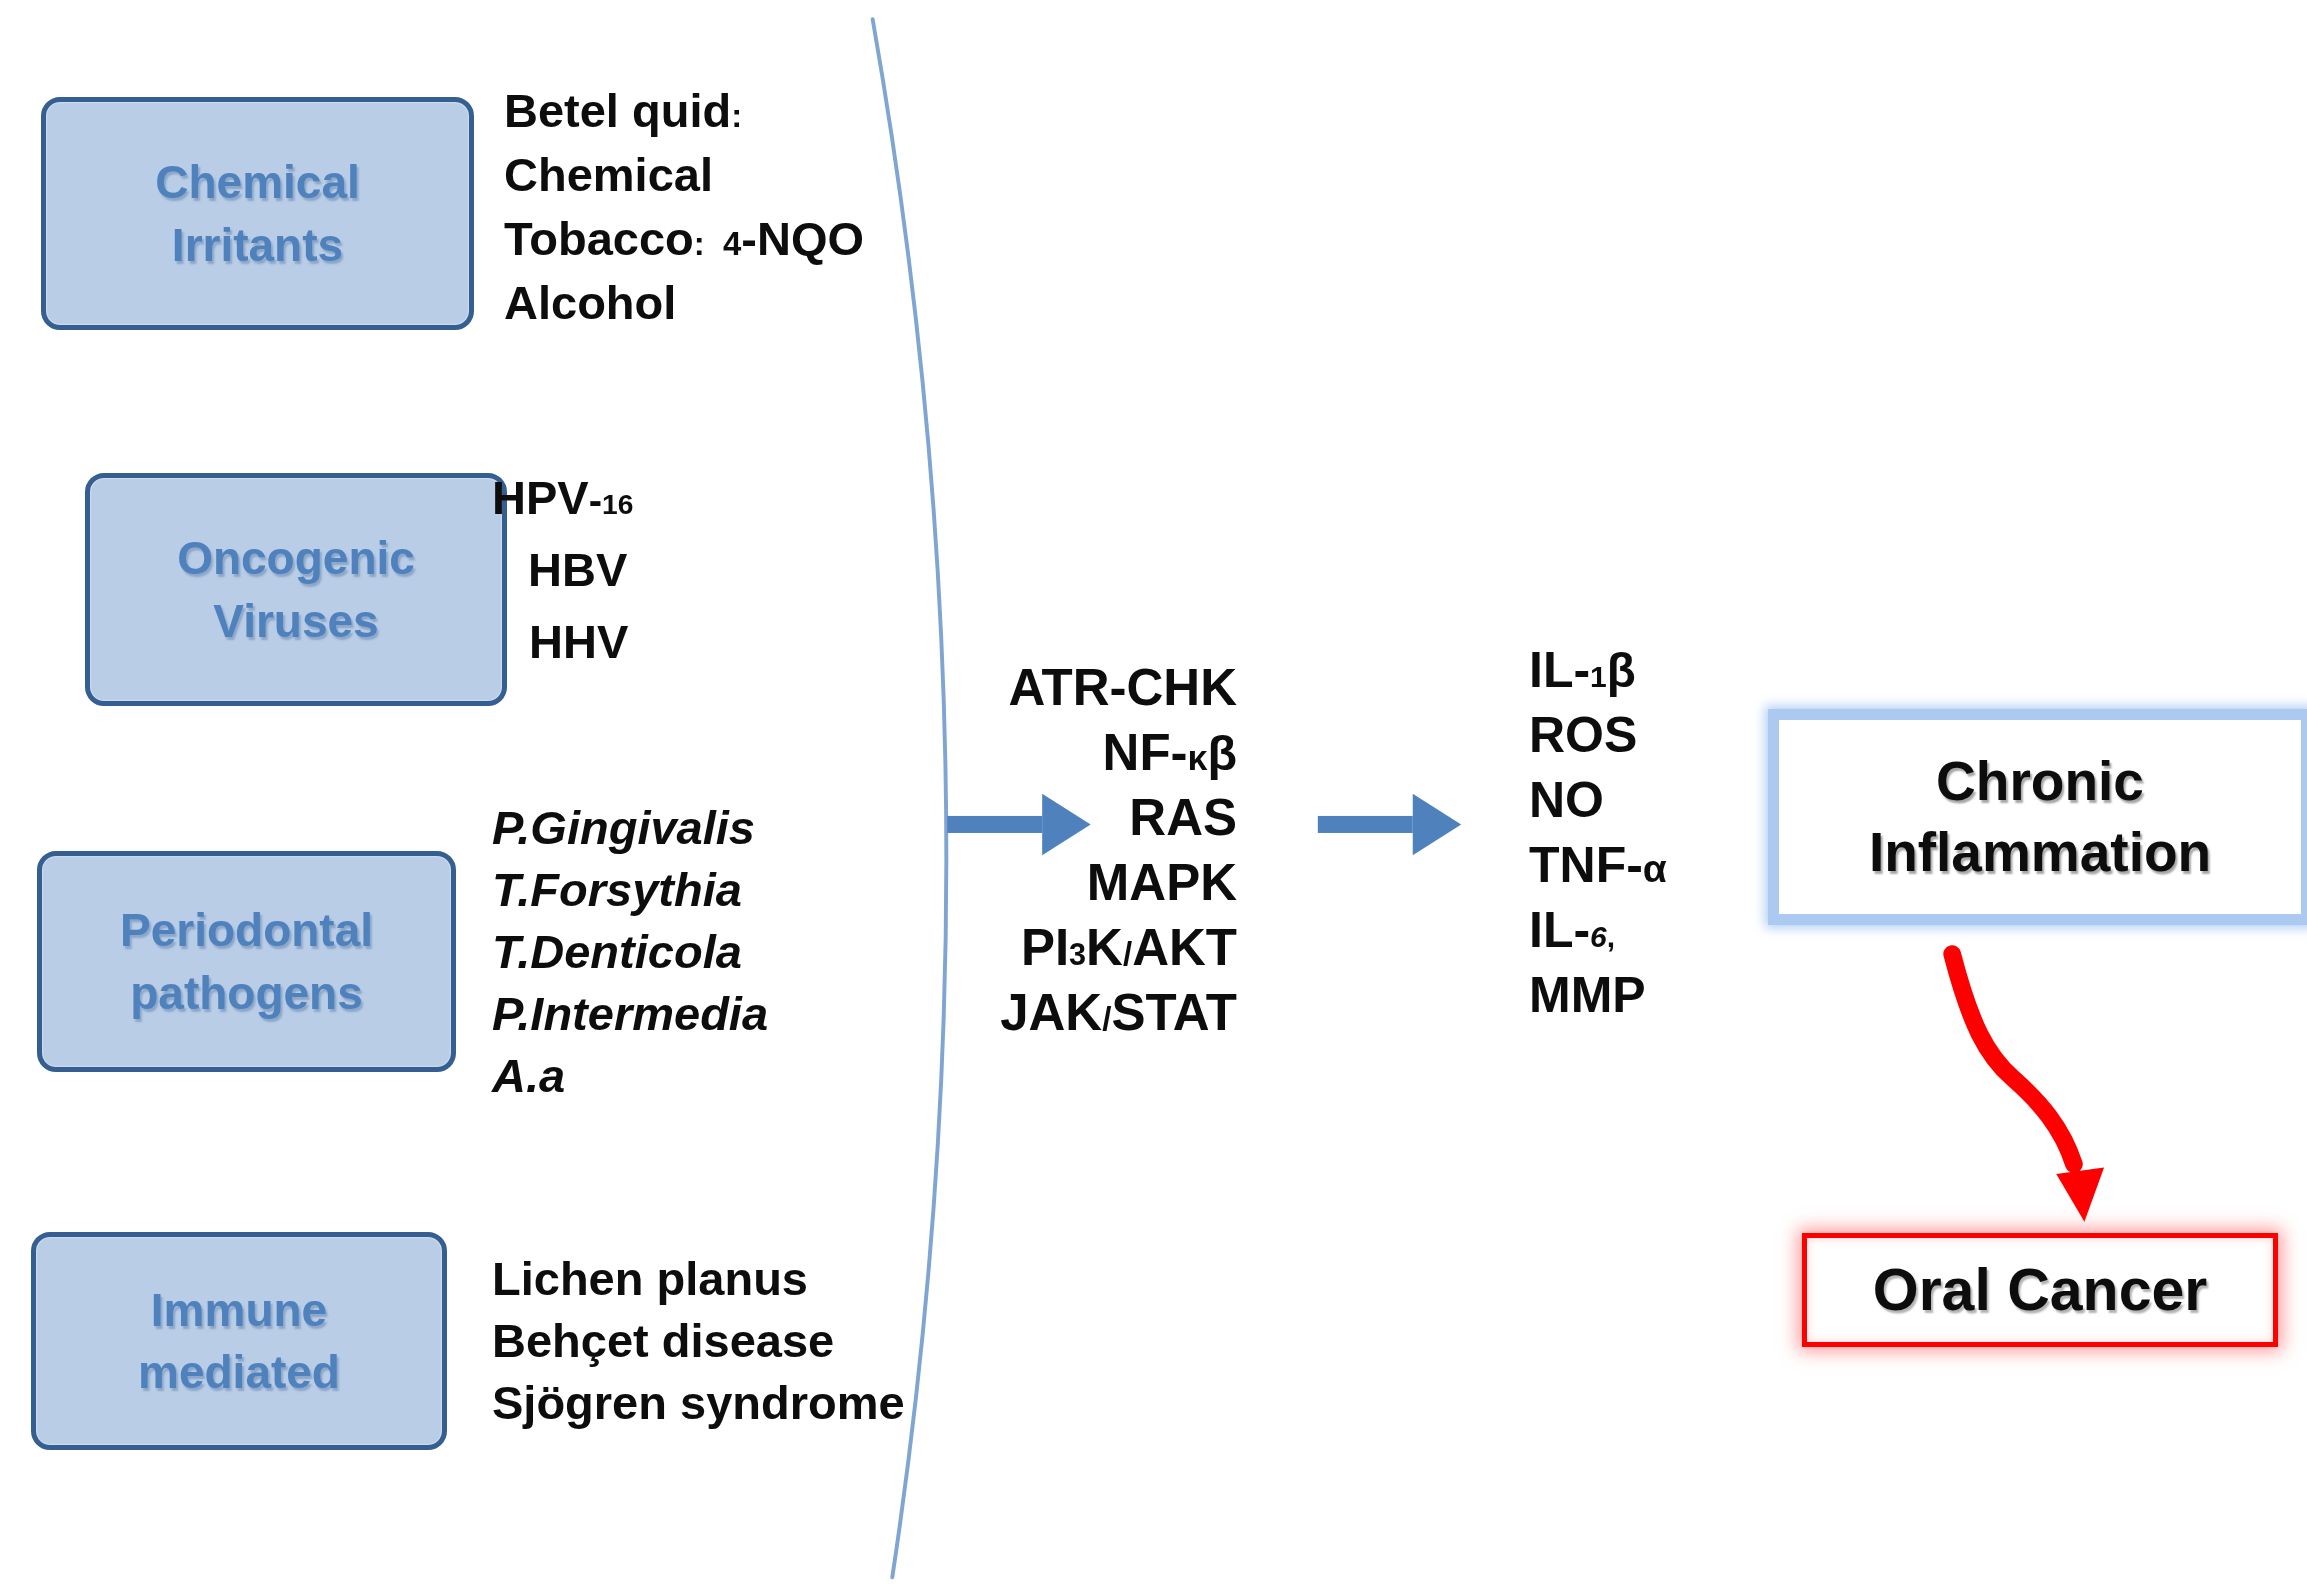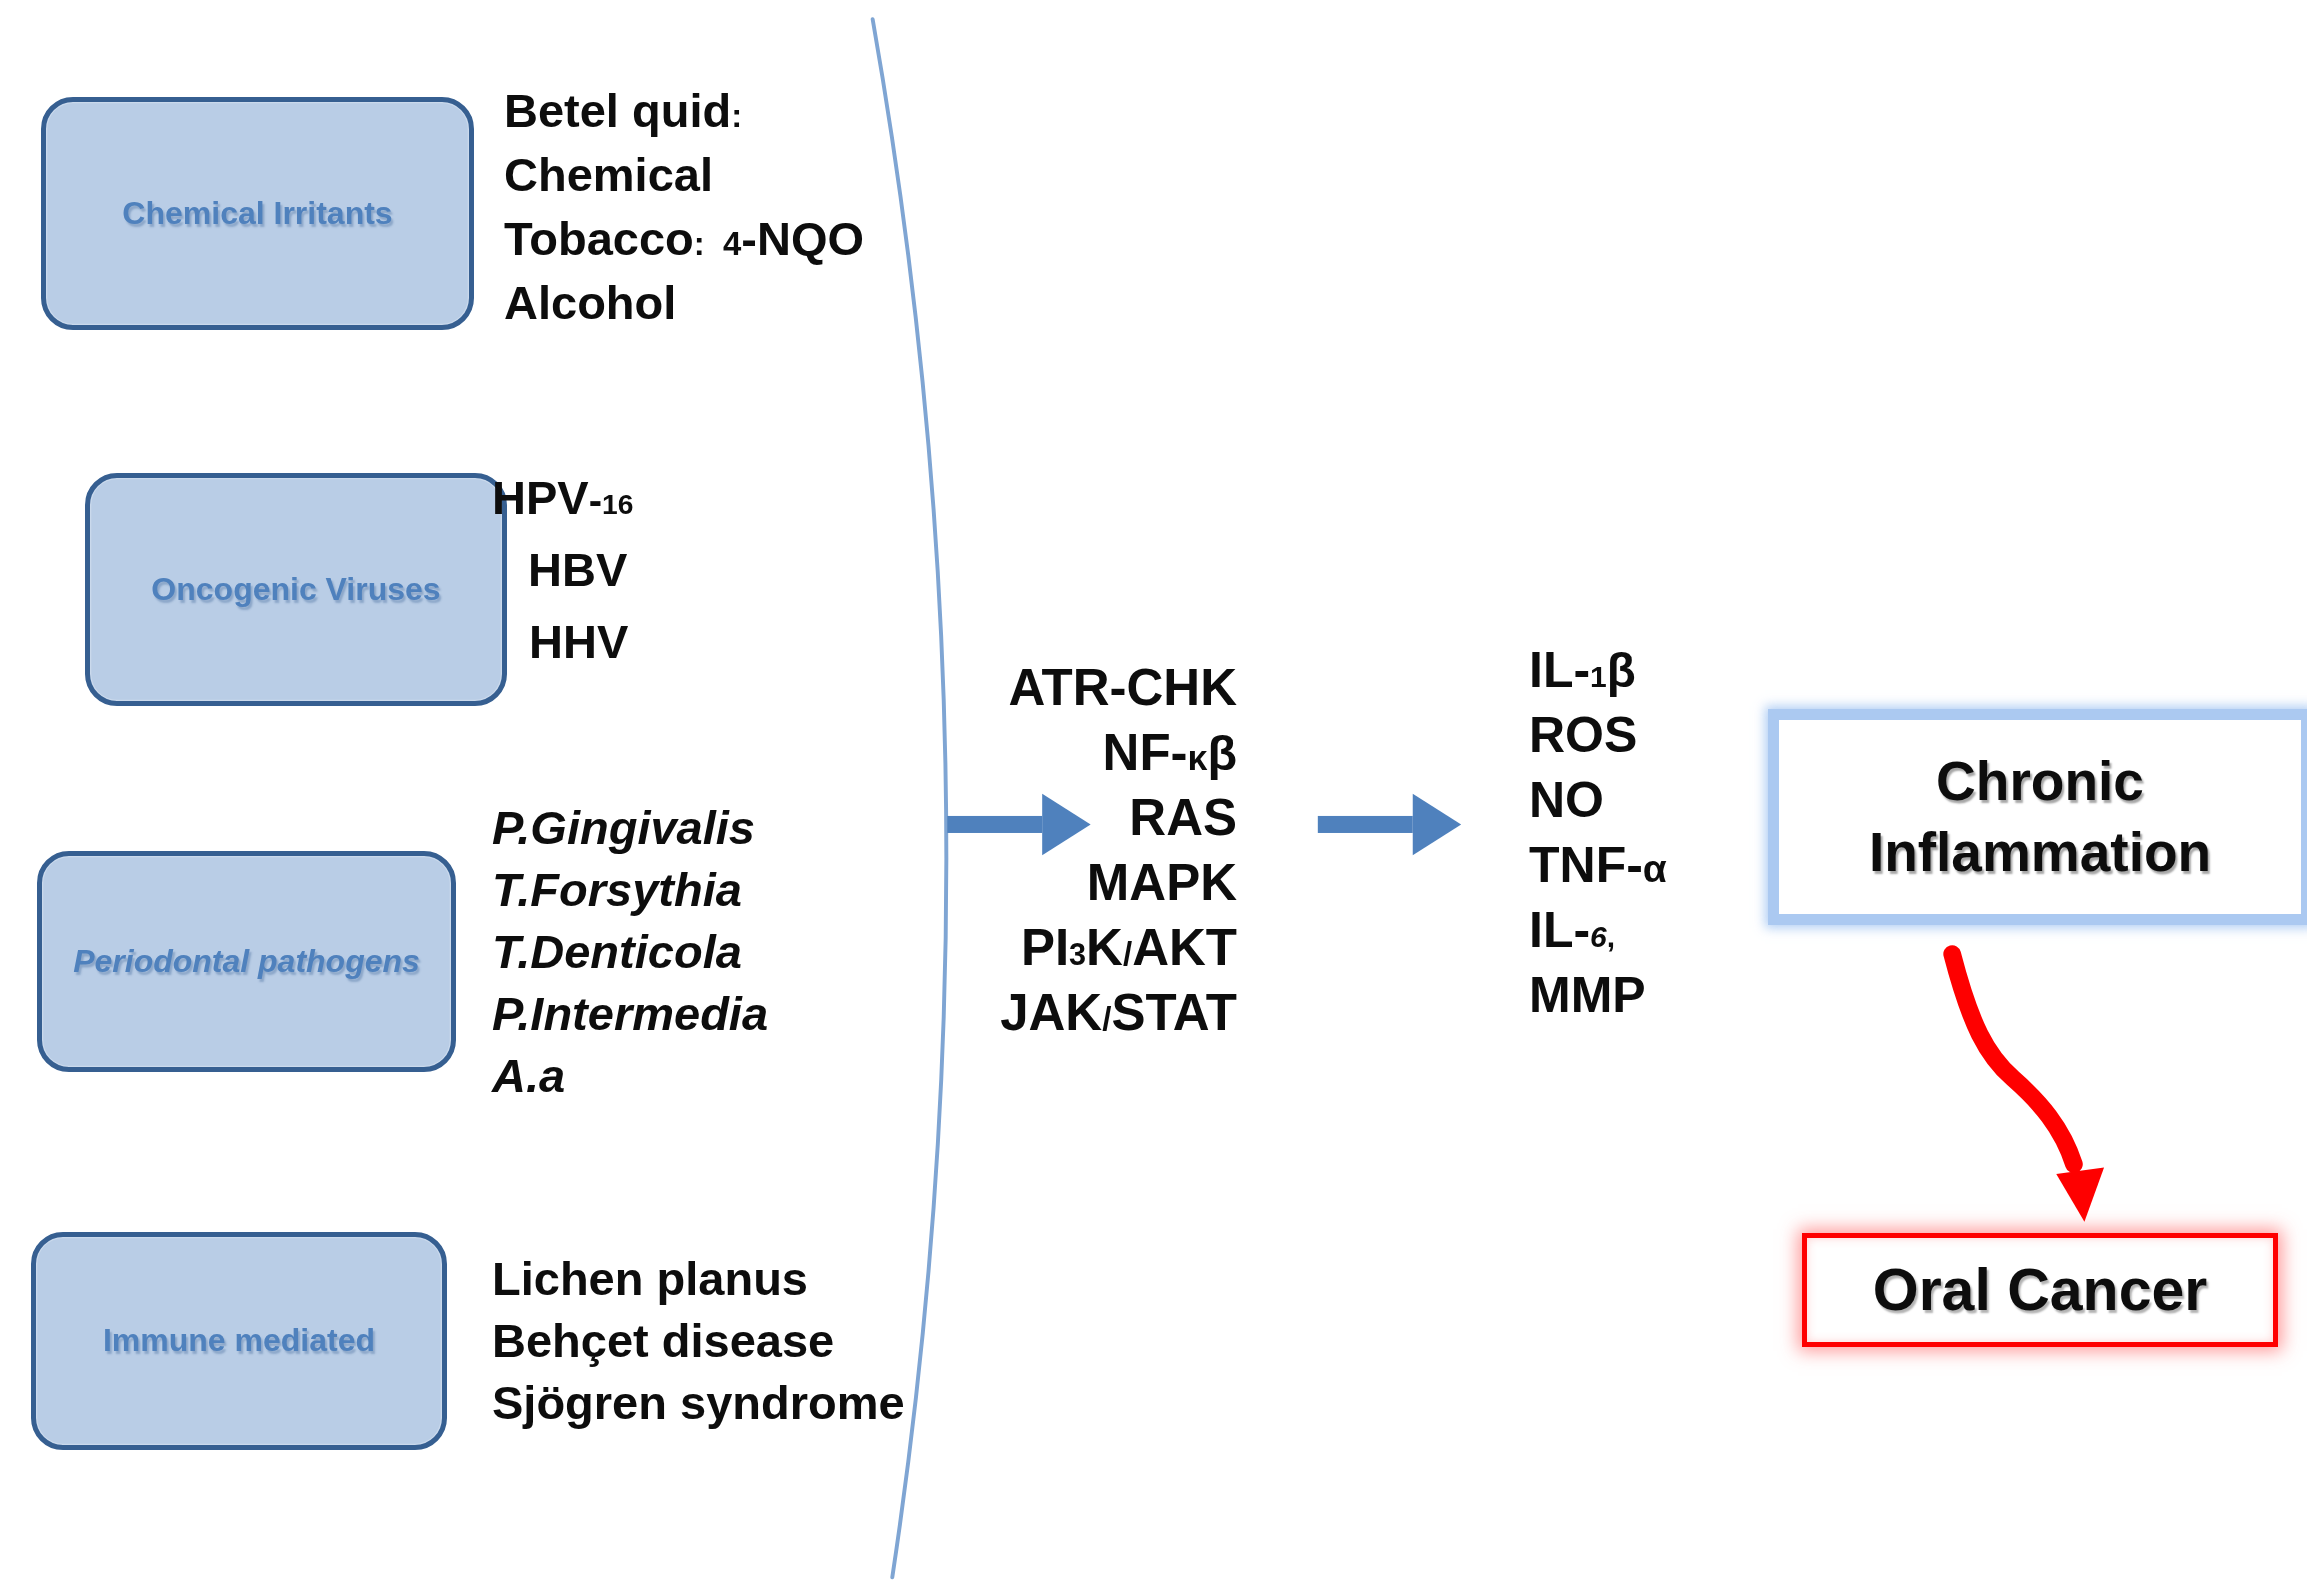--- a/index.html
+++ b/index.html
@@ -19,33 +19,33 @@
     font-family:"Liberation Sans", sans-serif;
     overflow:hidden;
   }
   svg.overlay{position:absolute;left:0;top:0;width:2307px;height:1590px;pointer-events:none;}
 
   
   .cause-box{
     position:absolute;
     background:var(--c-box-fill);
     border:5.9px solid var(--c-box-border);
-    border-radius:32px;
+    border-radius:19px;
     display:flex;align-items:center;justify-content:center;
     text-align:center;
     color:var(--c-accent);
     font-weight:bold;
-    font-size:32px;line-height:1.35;
+    font-size:46px;line-height:1.35;
     text-shadow:2px 2.6px 2px rgba(54,95,145,.35);
     box-shadow:inset 0 0 0 1.3px rgba(255,255,255,.25);
   }
   .cause-box .lbl{display:block;padding:0 26px;}
   #box-chem{left:41px;top:97px;width:423px;height:223px;}
   #box-onco{left:41px;top:473px;width:412px;height:223px;margin-left:44px;}
-  #box-perio{left:37px;top:851px;width:409px;height:211px;font-style:italic;}
+  #box-perio{left:37px;top:851px;width:409px;height:211px;}
   #box-immune{left:31px;top:1232px;width:406px;height:208px;}
 
   
   .list{position:absolute;color:var(--c-text);font-weight:bold;white-space:pre;}
   .list .line{white-space:pre;}
   #list-chem   {left:492px;top:79px;font-size:47px;margin-left:12px;}
   #list-chem .line{line-height:64px;height:64px;}
   #list-onco   {left:492px;top:462px;font-size:47px;}
   #list-onco .line{line-height:72px;height:72px;}
   #list-perio  {left:492px;top:797px;font-size:47px;font-style:italic;}

